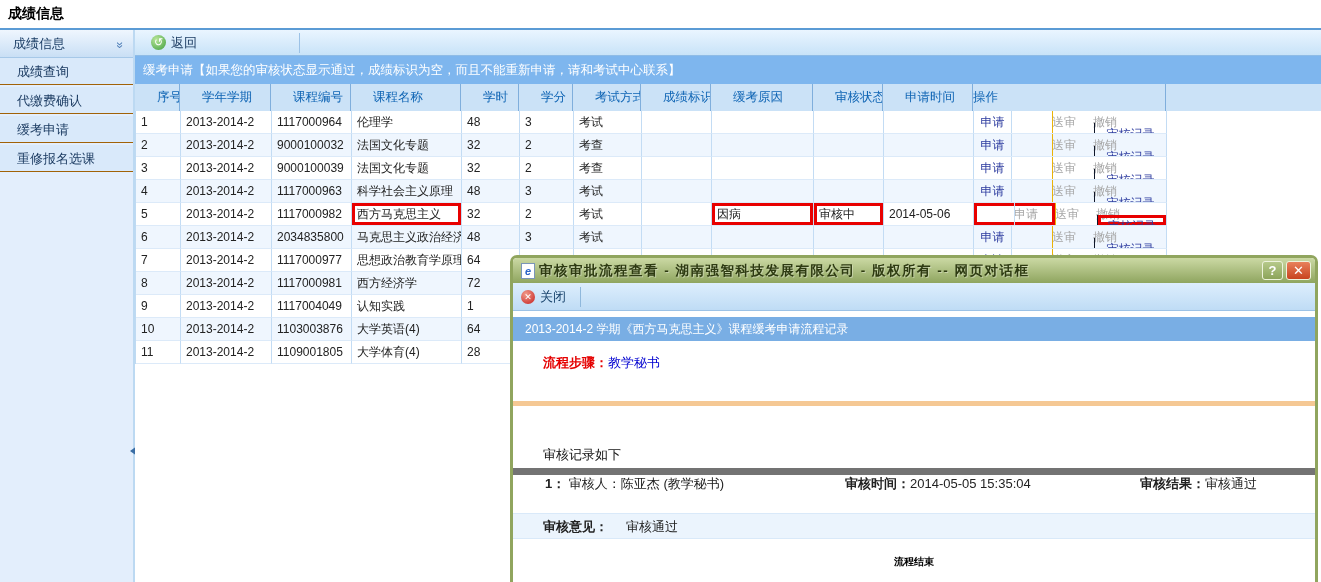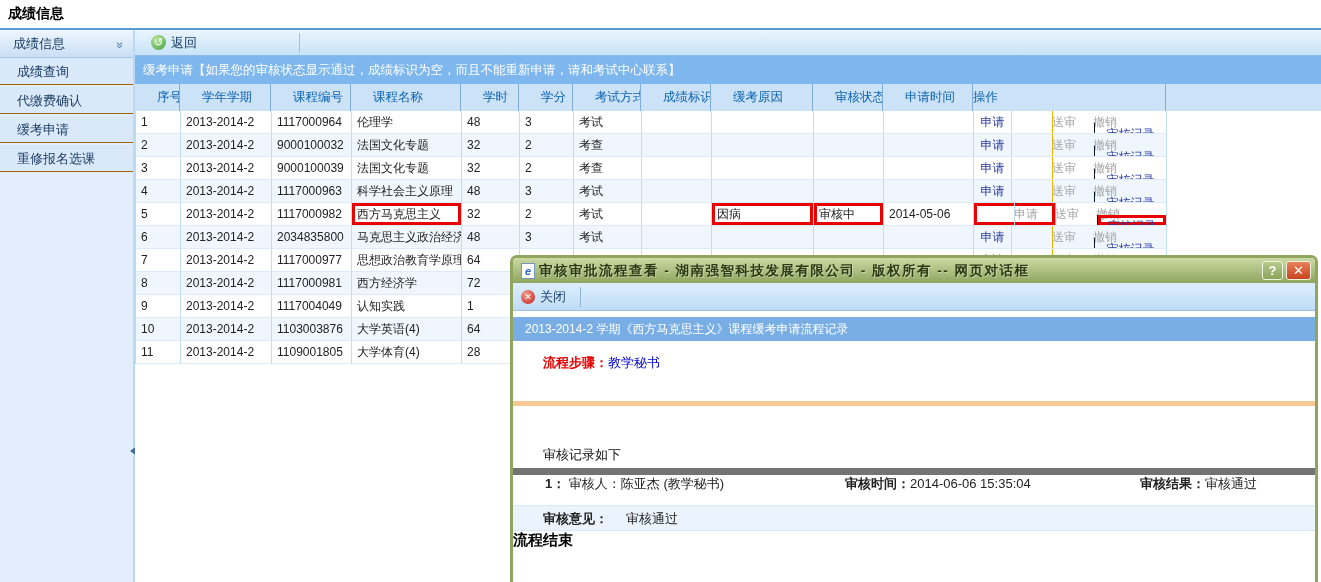--- a/index.html
+++ b/index.html
@@ -88,25 +88,25 @@
   .step-line { margin:13px 8px 0 30px; font-size:13px; }
   .step-label { color:#E50000; font-weight:bold; }
   .step-value { color:#0000D0; }
   .orange-divider { margin-top:29px; height:5px; background:#F5C894; }
   .records-title { margin:40px 0 0 30px; font-size:13px; color:#111; }
   .record-row { display:flex; margin-top:4px; border-top:7px solid #737373; font-size:13px; }
   .rec-seg1 { width:332px; padding-left:32px; white-space:nowrap; }
   .rec-seg2 { width:295px; white-space:nowrap; }
   .rec-seg3 { flex:1; white-space:nowrap; }
   .rec-idx, .b { font-weight:bold; }
-  .opinion-row { margin-top:12px; height:26px; line-height:26px; background:#EBF4FD;
+  .opinion-row { margin-top:20px; height:26px; line-height:26px; background:#EBF4FD;
     border-top:1px solid #D9E9F9; border-bottom:1px solid #D9E9F9; display:flex; font-size:13px; }
   .opinion-label { margin-left:30px; font-weight:bold; }
   .opinion-value { margin-left:18px; }
-  .end-text { text-align:left; font-weight:bold; font-size:15px; color:#000; }
+  .end-text { margin-top:16px; text-align:center; font-weight:bold; font-size:10px; color:#000; }
 </style>
 </head>
 <body>
 
 <div class="page-title">成绩信息</div>
 <div class="frame-top"></div>
 
 <div class="sidebar">
   <div class="side-header">
     <span>成绩信息</span>
@@ -403,21 +403,21 @@
       <span class="step-label">流程步骤：</span><span class="step-value">教学秘书</span>
     </div>
     <div class="orange-divider"></div>
     <div class="records-title">审核记录如下</div>
     <div class="record-row">
       <div class="rec-seg1">
         <span class="rec-idx">1：</span>
         <span>审核人：</span><span>陈亚杰 (教学秘书)</span>
       </div>
       <div class="rec-seg2">
-        <span class="b">审核时间：</span><span>2014-06-06 15:35:04</span>
+        <span class="b">审核时间：</span><span>2014-05-05 15:35:04</span>
       </div>
       <div class="rec-seg3">
         <span class="b">审核结果：</span><span>审核通过</span>
       </div>
     </div>
     <div class="opinion-row">
       <span class="opinion-label">审核意见：</span>
       <span class="opinion-value">审核通过</span>
     </div>
     <div class="end-text">流程结束</div>

